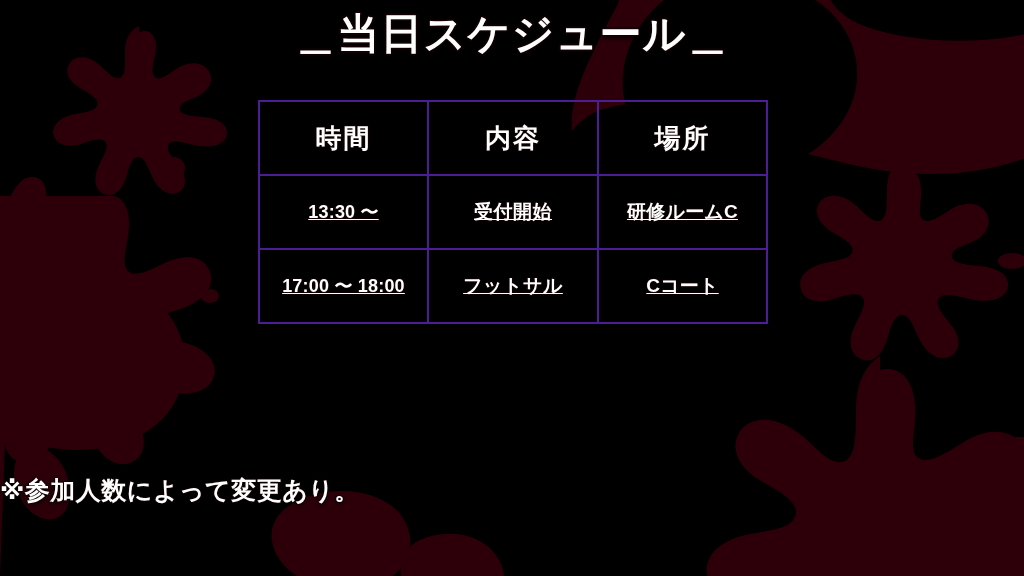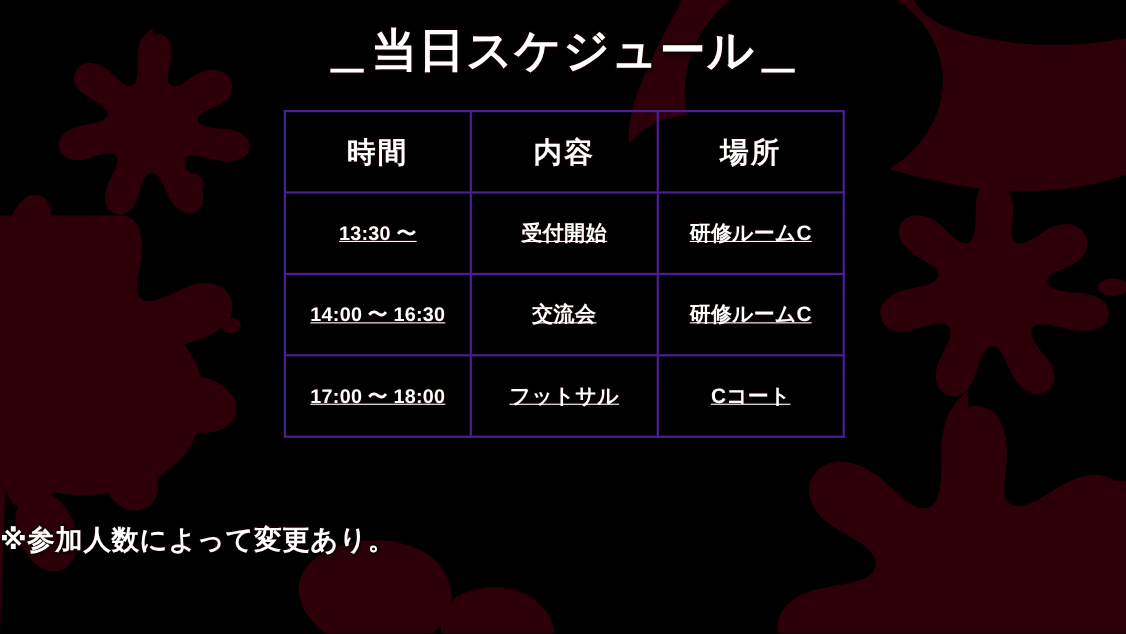--- a/index.html
+++ b/index.html
@@ -39,21 +39,21 @@
   #content {
     position: relative;
     z-index: 2;
     width: 1024px;
     height: 576px;
   }
 
   
   #title-wrap {
     position: absolute;
-    top: 22px;
+    top: 10px;
     left: 0;
     width: 1024px;
     text-align: center;
   }
 
   #page-title {
     display: inline-block;
     color: #ffffff;
     font-size: 42px;
     font-weight: bold;
@@ -412,25 +412,20 @@
           <th>場所</th>
         </tr>
       </thead>
       <tbody>
         <tr>
           <td class="cell-time">13:30 〜</td>
           <td class="cell-content">受付開始</td>
           <td class="cell-place">研修ルームC</td>
         </tr>
         <tr>
-          <td class="cell-time">14:00 〜 16:30</td>
-          <td class="cell-content">交流会</td>
-          <td class="cell-place">研修ルームC</td>
-        </tr>
-        <tr>
           <td class="cell-time">17:00 〜 18:00</td>
           <td class="cell-content">フットサル</td>
           <td class="cell-place">Cコート</td>
         </tr>
       </tbody>
     </table>
 
     <div id="footer-note-wrap">
       <p id="footer-note">※参加人数によって変更あり。</p>
     </div>

